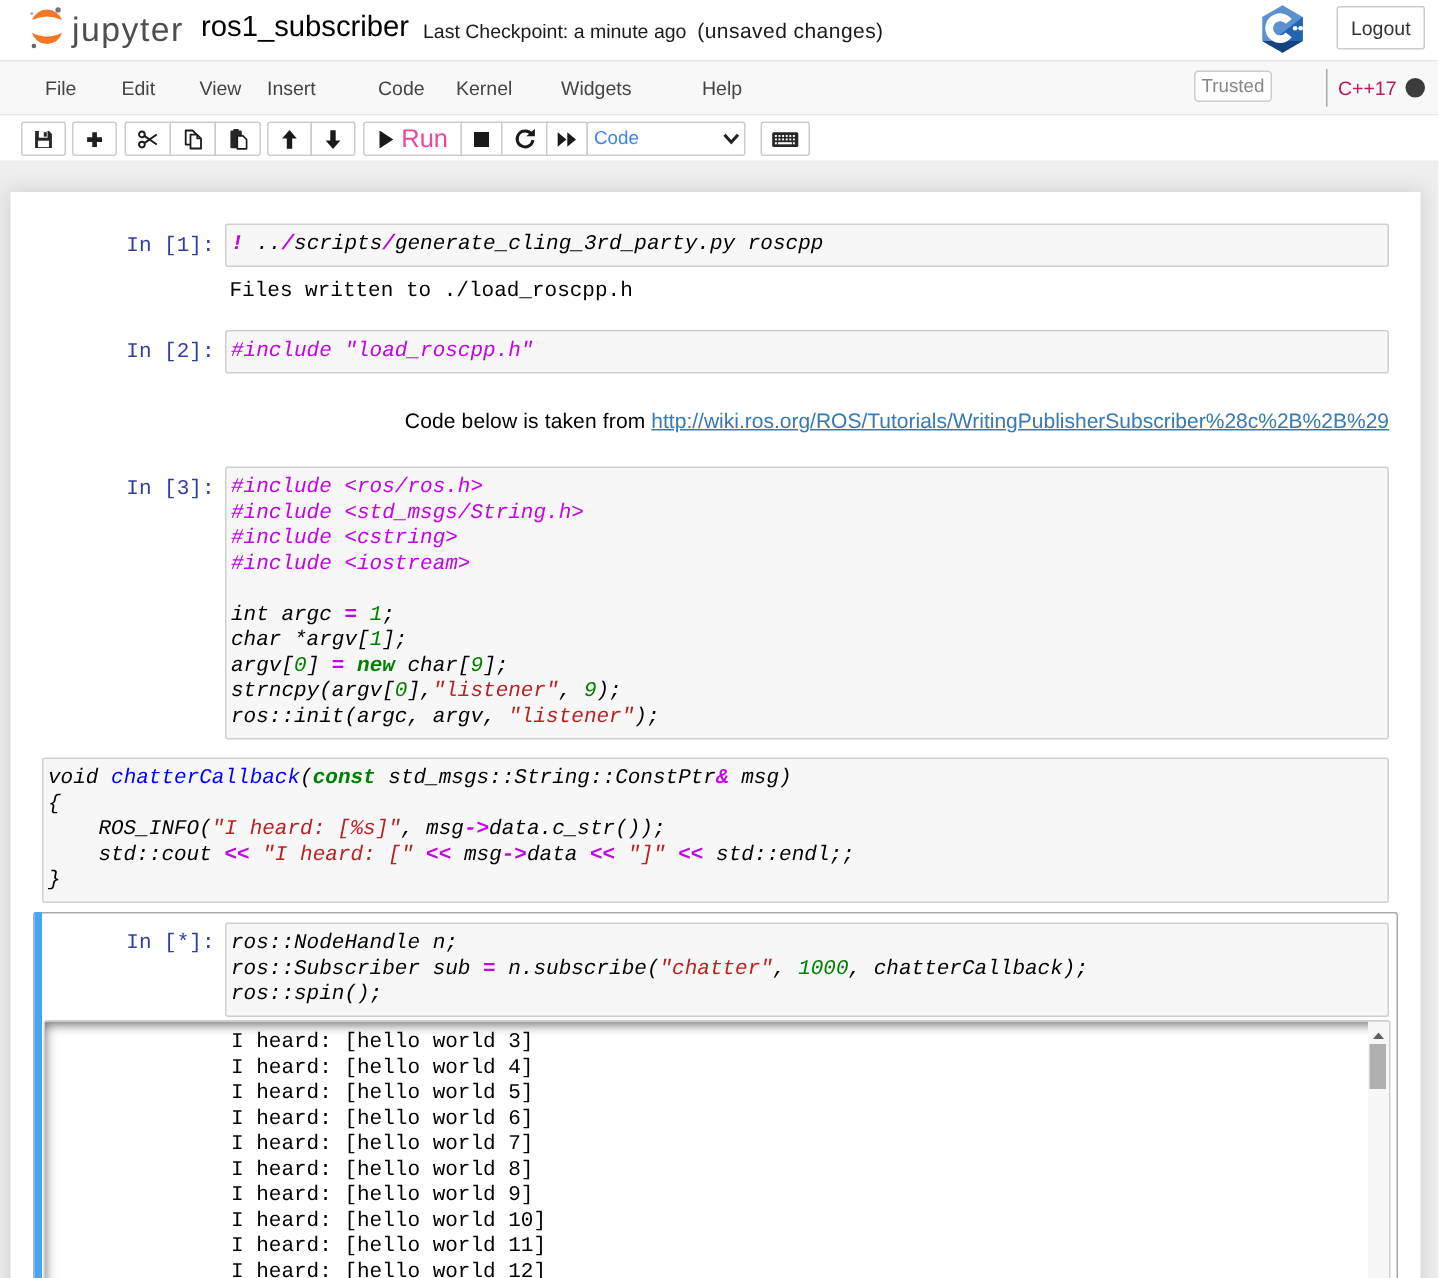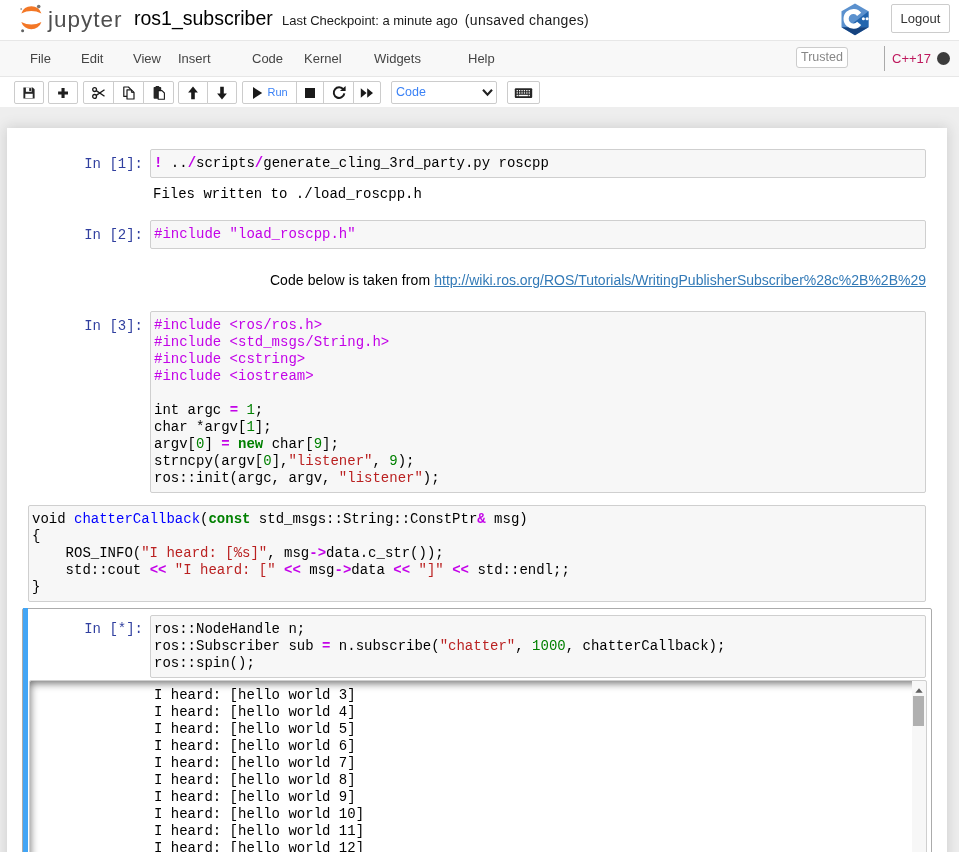--- a/index.html
+++ b/index.html
@@ -25,42 +25,42 @@
   border-radius:50%; background:#3c3c3c; }
 #toolbar { position:relative; height:30px; background:#fff; }
 .btn { display:inline-block; vertical-align:top; height:21px; padding:0 6px;
   border:1px solid #ccc; border-radius:2px; background:#fff; }
 .btn svg { display:block; margin:2.5px 0; }
 .grp { position:absolute; top:4px; white-space:nowrap; font-size:0; }
 .grp .btn { border-radius:0; margin-left:-1px; }
 .grp .btn:first-child { border-radius:2px 0 0 2px; margin-left:0; }
 .grp .btn:last-child { border-radius:0 2px 2px 0; }
 .grp .btn:only-child { border-radius:2px; }
-#runbtn { font-size:11px; color:#3b82f6; padding:0 8.5px !important;text-align:center; }
+#runbtn { font-size:17px; color:#ec4899; padding:0 8.5px !important;text-align:center; }
 .w31 { padding:0 6.5px !important; }
 .w27 { padding:0 5px !important; }
 #runbtn span { display:inline-block; vertical-align:top; line-height:21px; margin-left:5px; }
 #runbtn svg { display:inline-block; vertical-align:top; margin:3.5px 0; }
 #codesel { position:absolute; left:391px; top:4px; width:104px; height:21px;
   border:1px solid #ccc; border-radius:2px; background:#fff; }
 #codesel .lbl { position:absolute; left:4px; top:0; font-size:12.5px; color:#3b82f6; line-height:21px; }
 #codesel svg { position:absolute; right:3px; top:6px; }
 #site { position:relative; height:745px; background:#eee; overflow:hidden; }
 #nbcontainer { position:absolute; left:7px; top:21px; width:910px; padding:15px;
   background:#fff; box-shadow:0 0 12px 1px rgba(87,87,87,0.2); height:900px; }
 .cell { position:relative; border:1px solid transparent; border-radius:2px; padding:5px; }
 .cell.selected { border-color:#ababab; }
 .cell.selected:before { content:''; position:absolute; top:-1px; left:0; width:5px;
   height:854px; background:#42A5F5; }
 .irow { display:flex; }
 .prompt { flex:0 0 115px; width:115px; text-align:right; padding:7px 7px 0 0;
   font-family:"Liberation Mono",monospace; font-size:14px; line-height:17px;
   color:#303F9F; }
 .iarea { flex:1; min-width:0; background:#f7f7f7; border:1px solid #cfcfcf;
-  border-radius:2px; padding:5px 4px 5px 3px; }
+  border-radius:2px; padding:5px 4px 5px 3px;font-style:italic; }
 pre { margin:0; font-family:"Liberation Mono",monospace; font-size:14px;
   line-height:17px; color:#000; white-space:pre; overflow:hidden; }
 .orow { display:flex; }
 .oprompt { flex:0 0 122px; width:122px; }
 .osub { padding:8px 5px 4px 3px; }
 .k { color:#008000; font-weight:bold; }
 .m { color:#C303E8; }
 .o { color:#C303E8; font-weight:bold; }
 .n { color:#008000; }
 .s { color:#BA2121; }

